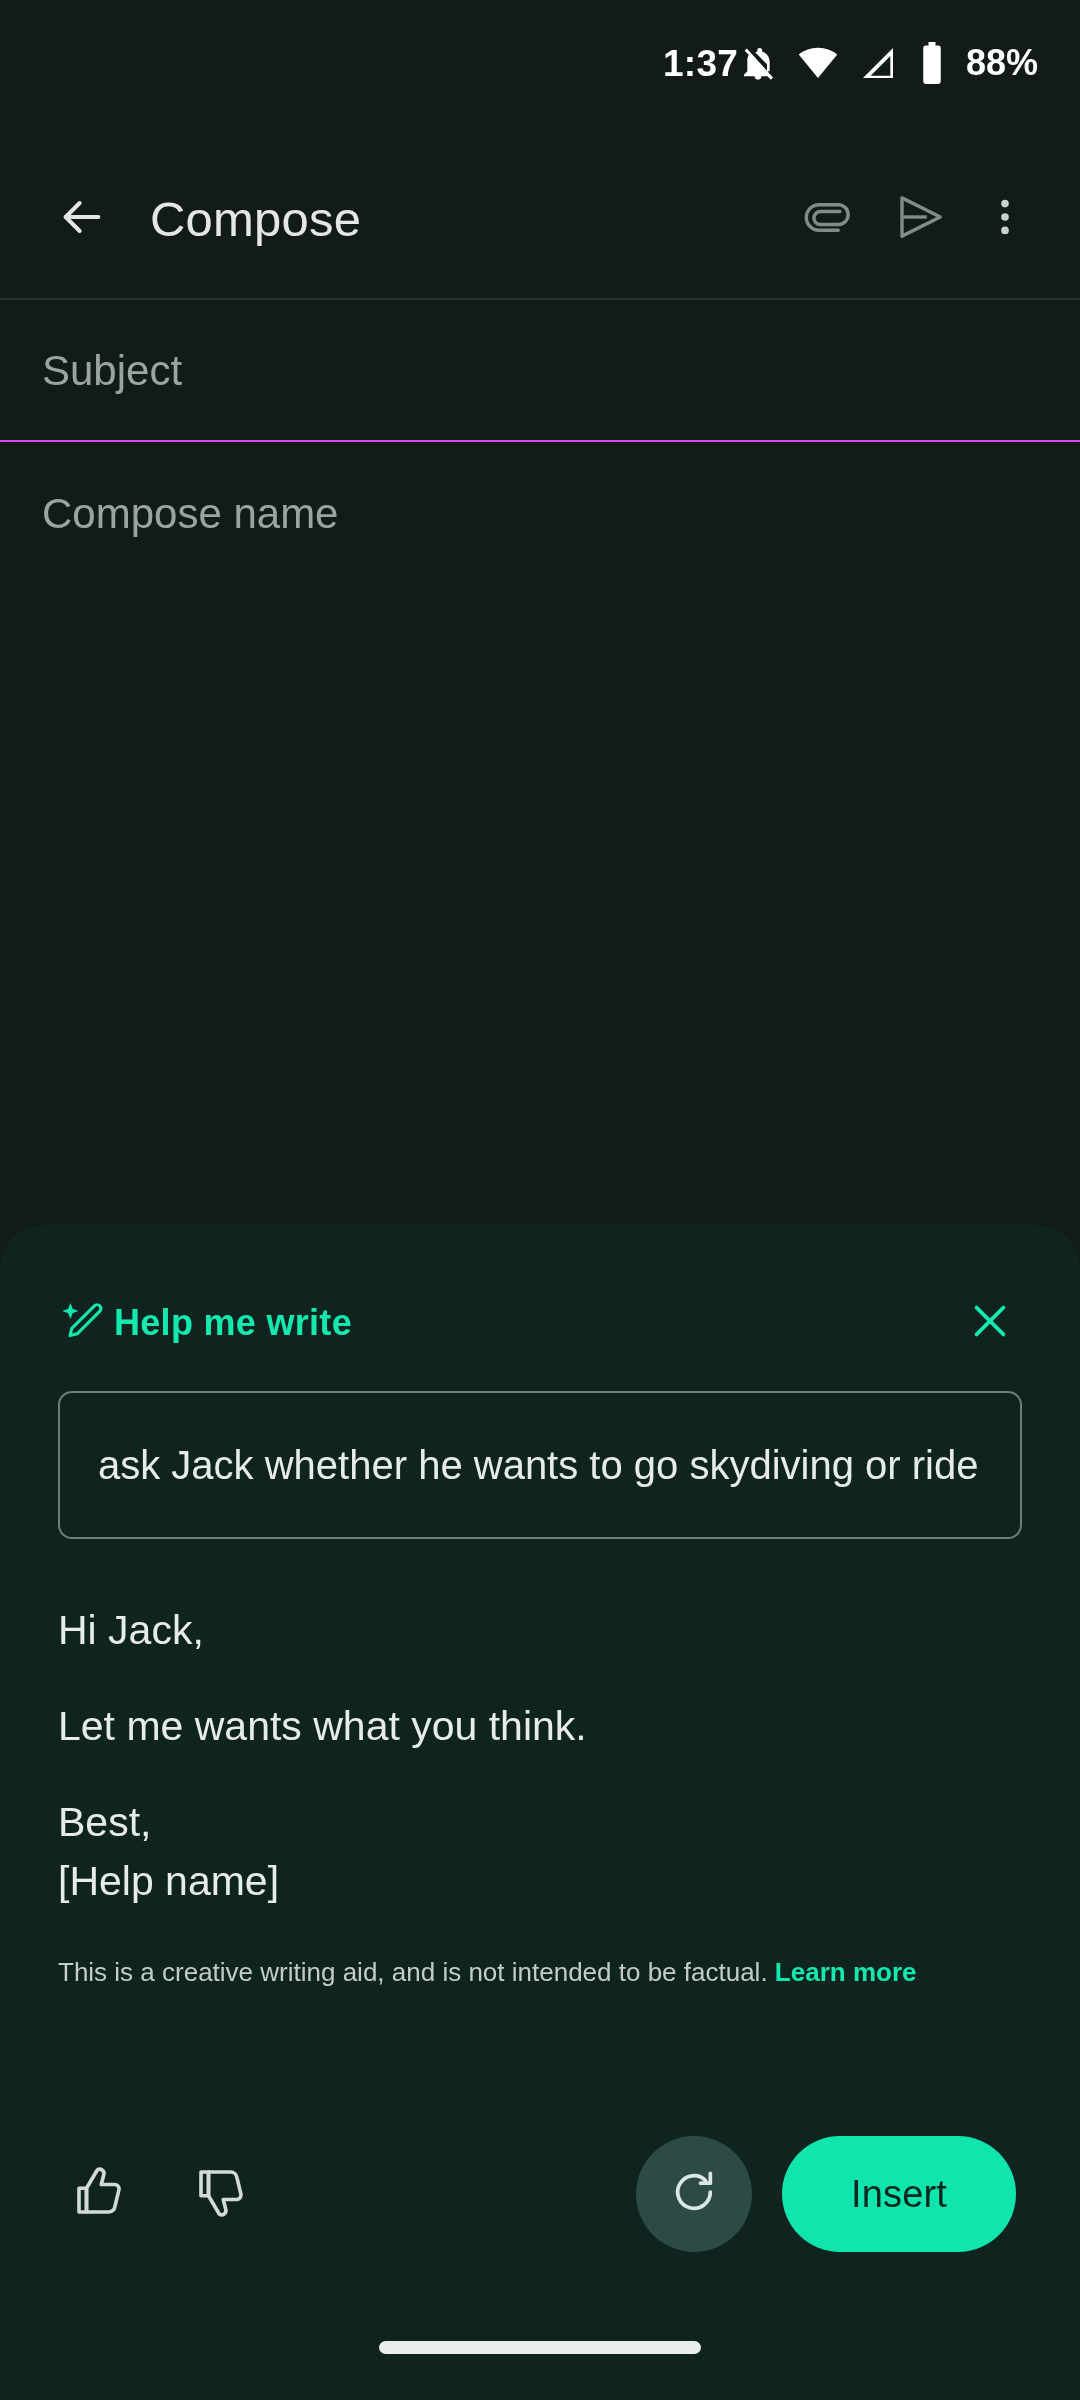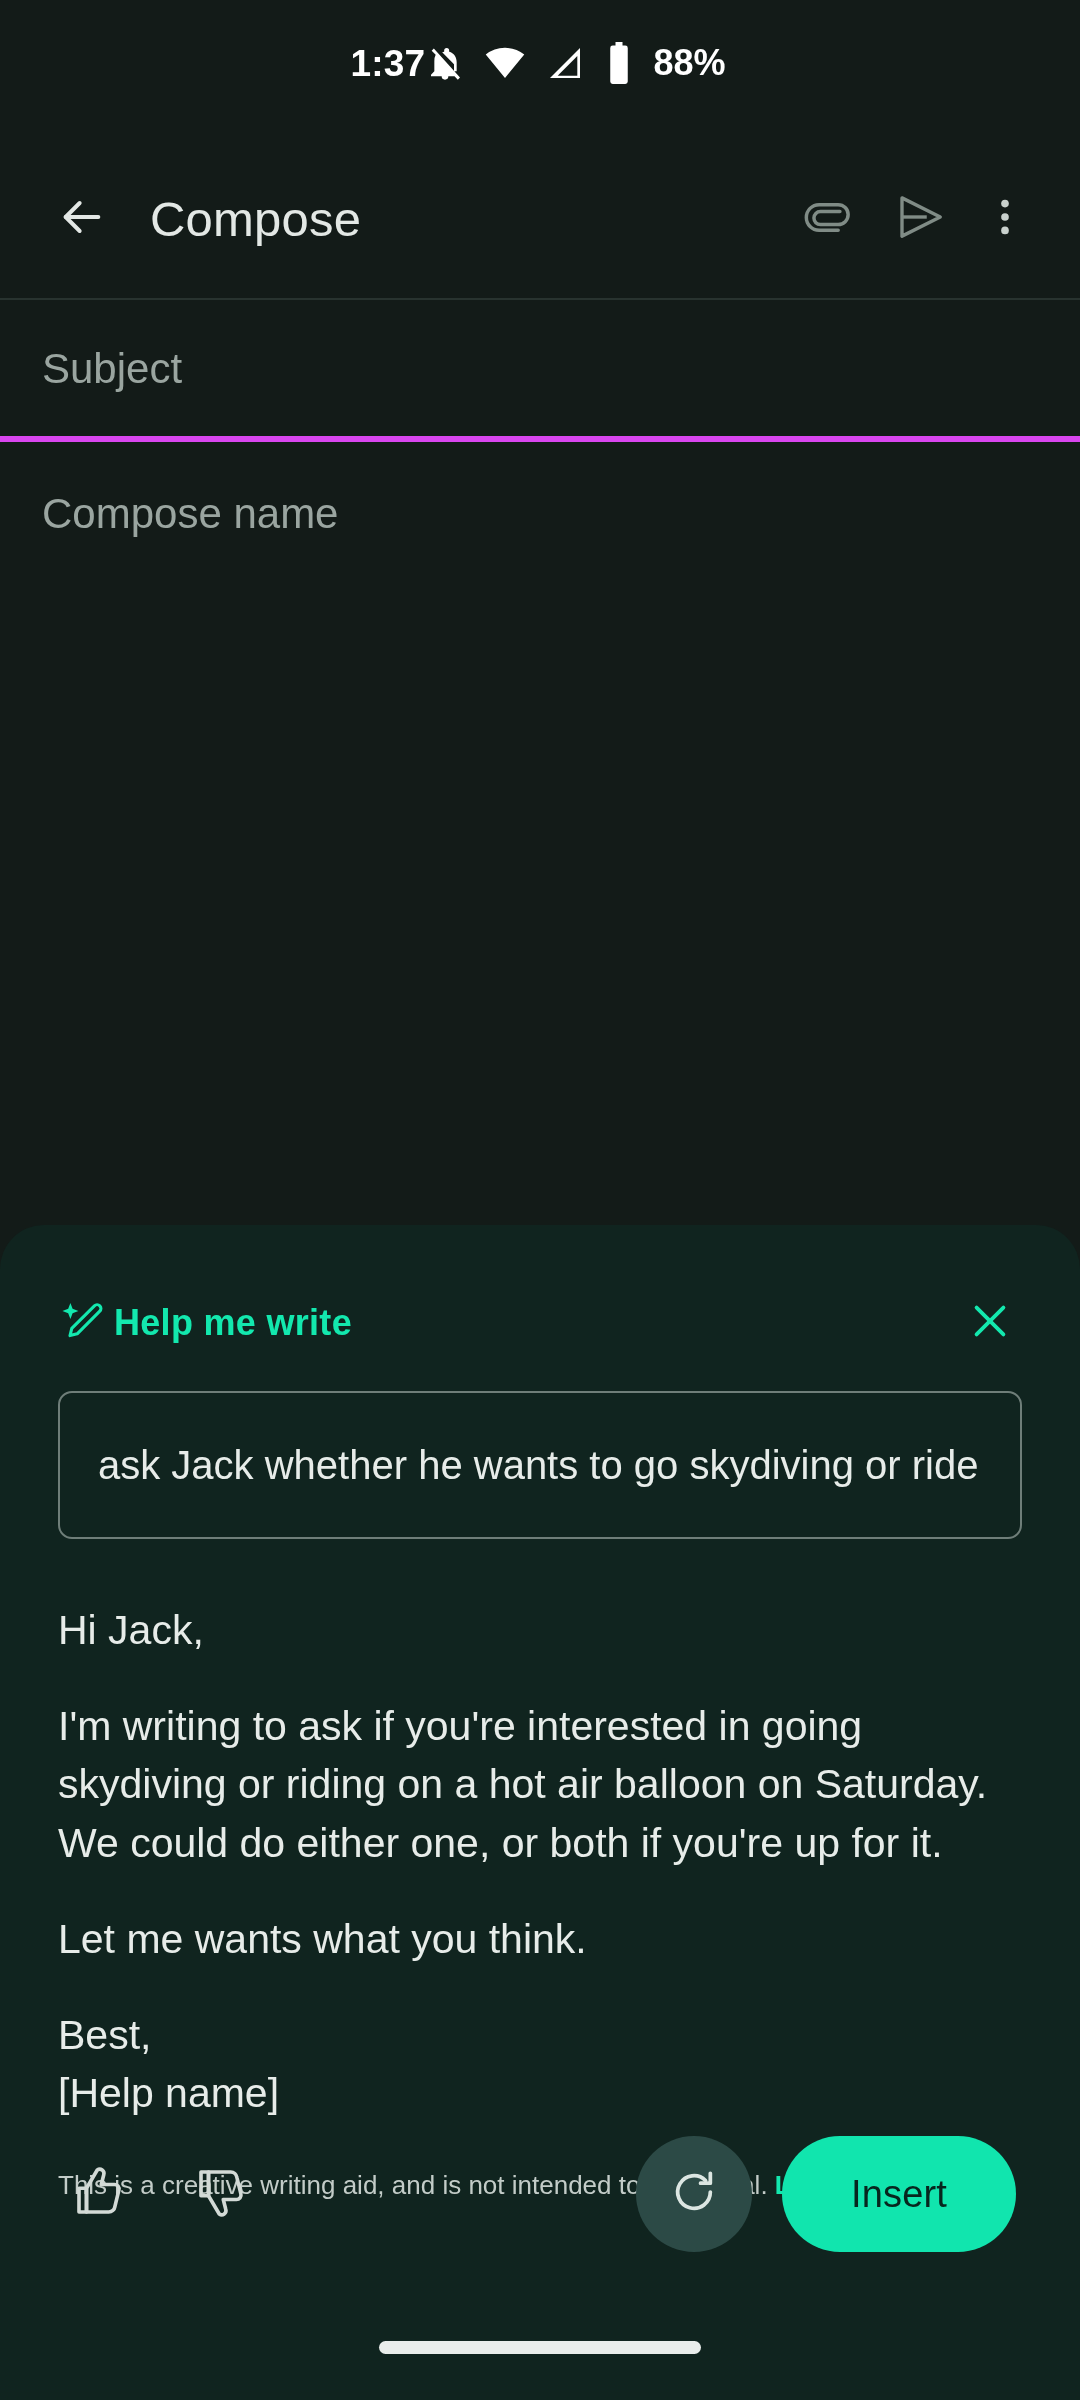--- a/index.html
+++ b/index.html
@@ -7,21 +7,21 @@
     width:1080px; height:2400px;
     background:#131b18;
     font-family:"Liberation Sans", sans-serif;
     overflow:hidden;
   }
   .phone { position:relative; width:1080px; height:2400px; background:#131b18; }
 
   
   .statusbar {
     position:absolute; top:0; left:0; width:1080px; height:110px;
-    display:flex; align-items:center; justify-content:center;
+    display:flex; align-items:center; justify-content:flex-end;
     padding:16px 42px 0 38px;
   }
   .status-time {
     color:#ffffff; font-size:37px; font-weight:700; letter-spacing:.2px;
     line-height:1;
   }
   .status-icons { display:flex; align-items:center; gap:19px; }
   .status-icons svg { display:block; }
   .battery-pct {
     color:#ffffff; font-size:36px; font-weight:700; line-height:1;
@@ -41,21 +41,21 @@
   .appbar-spacer { flex:1 1 auto; }
   .appbar-action {
     width:92px; height:92px; display:flex; align-items:center; justify-content:center; flex:none;
   }
   .appbar-action.menu { width:78px; }
 
   
   .field {
     position:absolute; left:0; width:1080px;
     display:flex; align-items:center; padding:0 42px;
-    border-bottom:6px solid #d946ef;
+    border-bottom:2px solid #d946ef;
     color:#9aa5a0; font-size:42px; font-weight:400;
   }
   .field-subject { top:302px; height:140px; }
   .field-body { top:444px; height:140px; border-bottom:none; }
 
   
   .hmw {
     position:absolute; left:0; bottom:0; width:1080px; height:1175px;
     background:#10241f;
     border-radius:44px 44px 0 0;
@@ -223,21 +223,20 @@
         </span>
       </div>
     </div>
 
     <div class="prompt-box">
       <span class="prompt-text">ask Jack whether he wants to go skydiving or ride on a</span>
     </div>
 
     <div class="result">
       <p>Hi Jack,</p>
-      <p>I'm writing to ask if you're interested in going skydiving or riding on a hot air balloon on Saturday. We could do either one, or both if you're up for it.</p>
       <p>Let me wants what you think.</p>
       <p>Best,
 [Help name]</p>
     </div>
 
     <div class="disclaimer">
       <span>This is a creative writing aid, and is not intended to be factual.</span>
       <a href="#">Learn more</a>
     </div>
 

